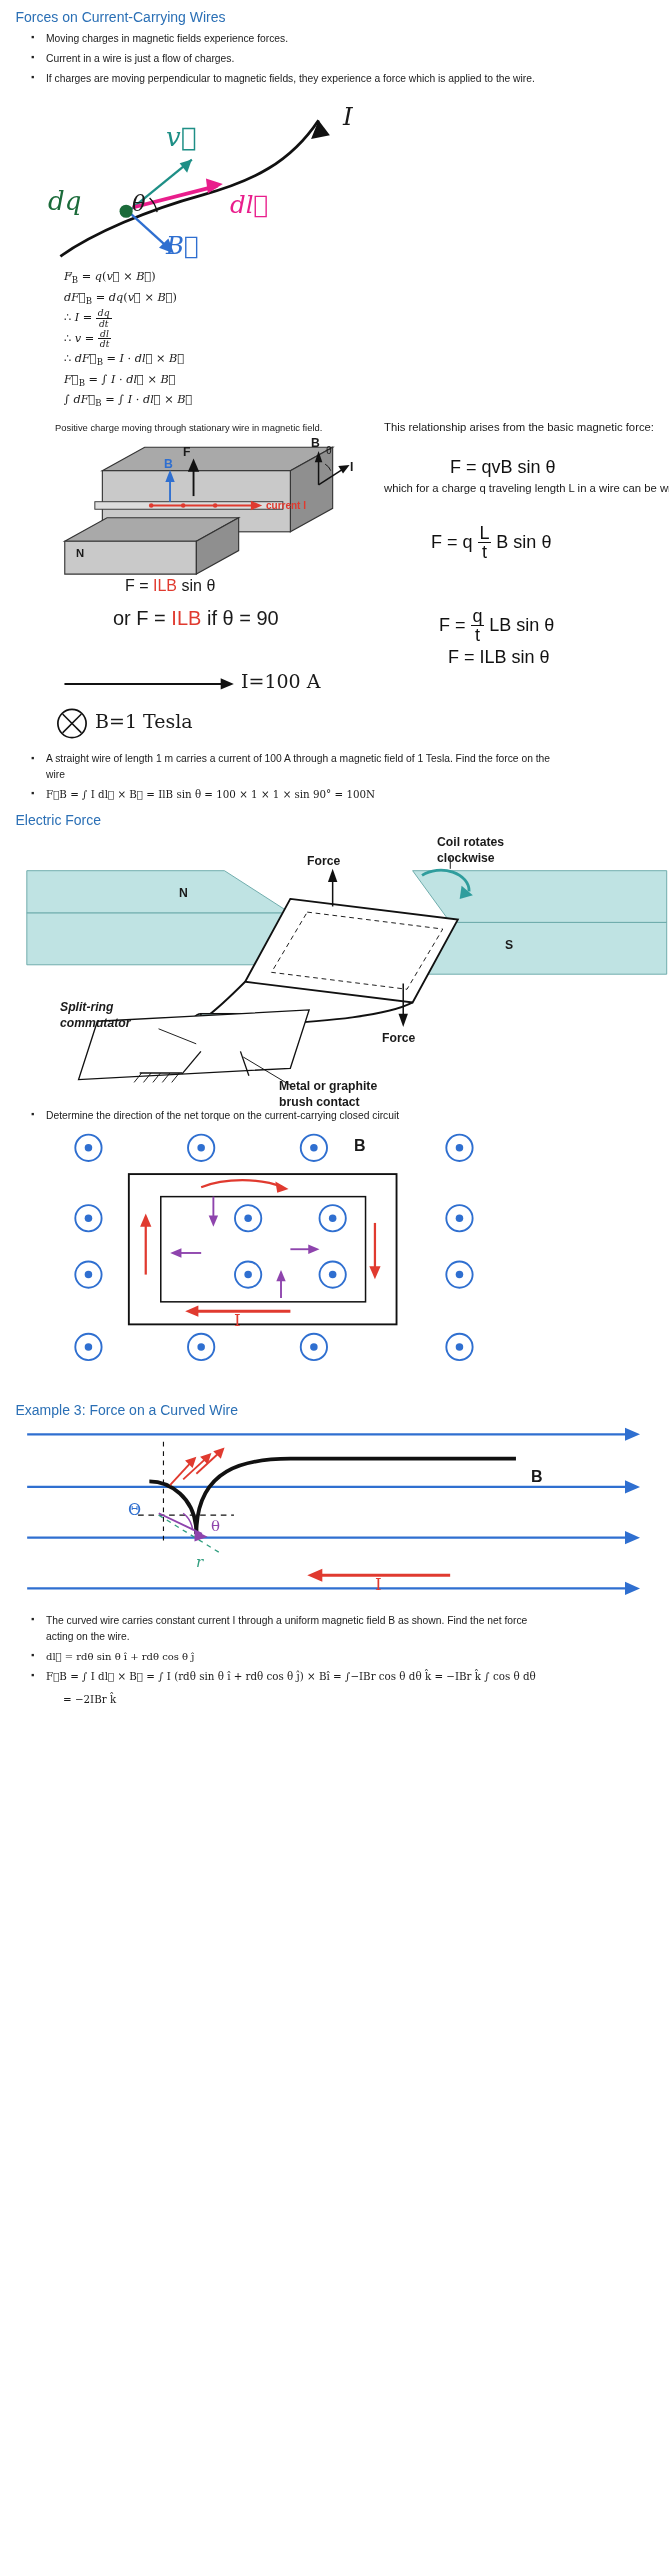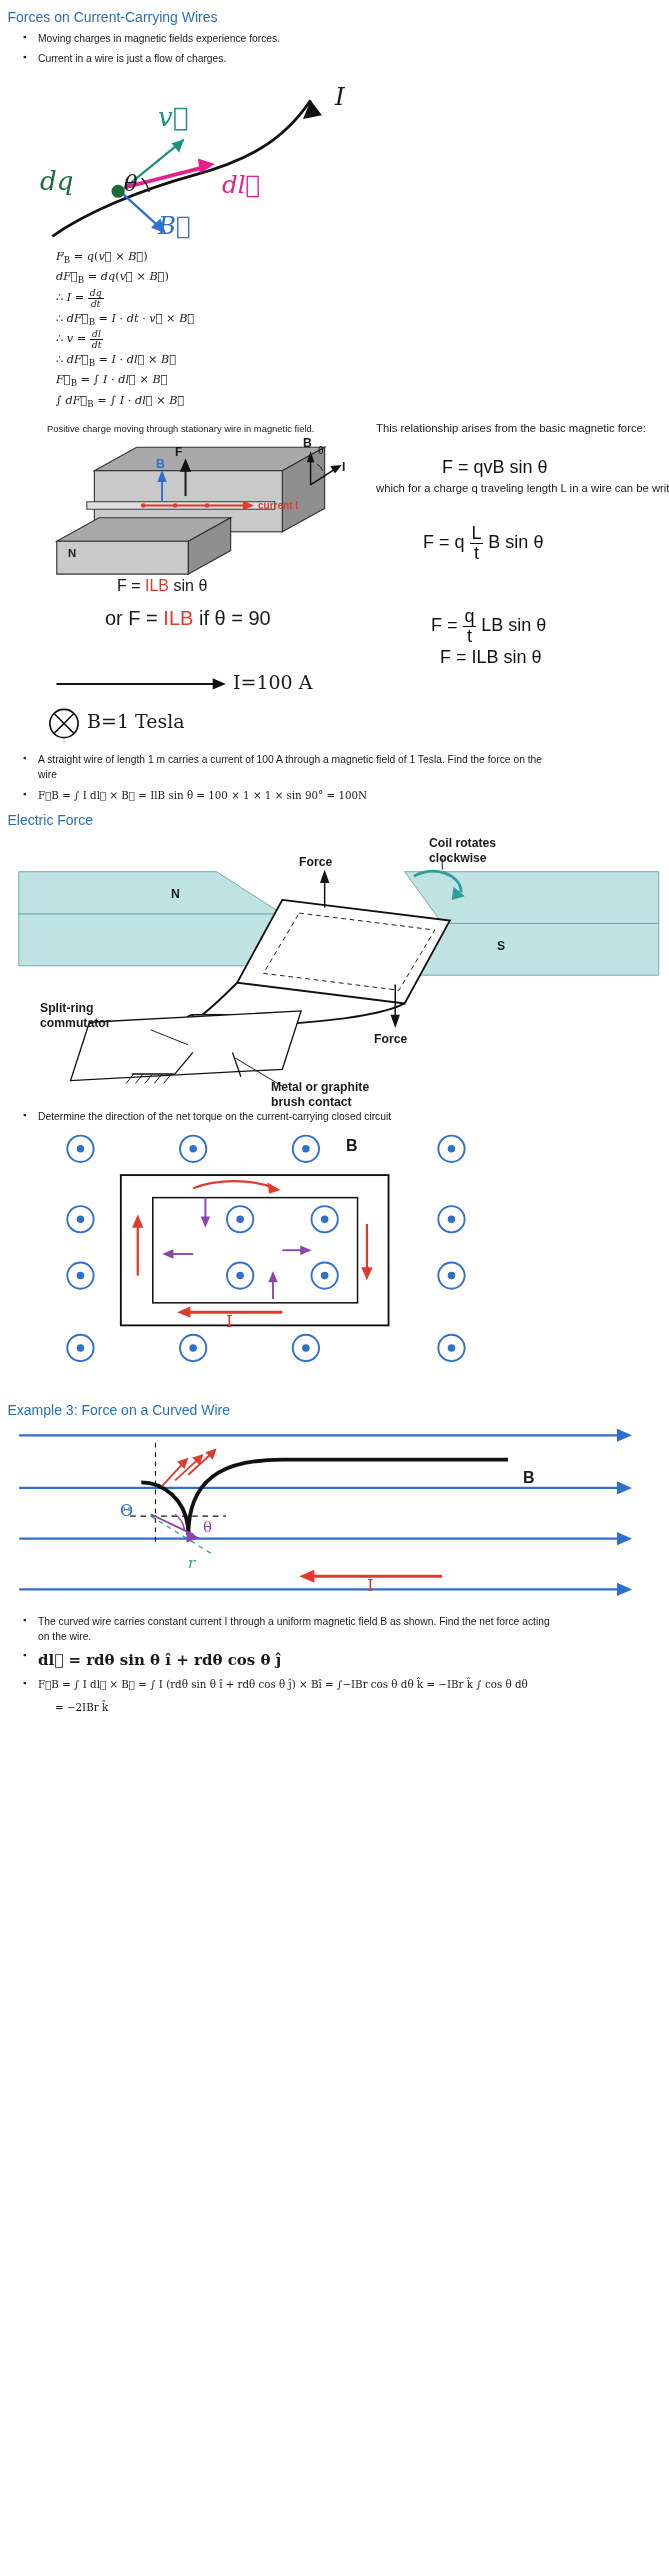--- a/index.html
+++ b/index.html
@@ -2,21 +2,21 @@
 <html style="font-size:15px"><head>
 <meta charset="utf-8">
 <style>
   html,body{margin:0;padding:0;background:#ffffff;}
   body{
     width:670px;
     font-family:"Liberation Sans", sans-serif;
     color:#1a1a1a;
     -webkit-font-smoothing:antialiased;
   }
-  .page{width:556px;position:relative;padding:0 0 28px 0;box-sizing:border-box;}
+  .page{width:556px;position:relative;padding:0 0 28px 8px;box-sizing:border-box;}
   h2.section{
     color:#2a6fb5;
     font-size:14px;
     font-weight:400;
     margin:9.4px 0 5.6px 7.5px;
   }
   ul.bullets{margin:1.9px 0 5.6px 0;padding-left:38px;}
   ul.bullets li{font-size:10.3px;line-height:1.5;margin-bottom:4.7px;list-style:none;position:relative;}
   ul.bullets li:before{content:"\25AA";position:absolute;left:-15px;top:-0.9px;font-size:9.4px;color:#222;}
   .mathblock{margin:5.6px 0 5.6px 56px;font-family:"DejaVu Serif", serif;font-size:11.3px;line-height:1.75;}
@@ -33,20 +33,21 @@
 </style>
 </head>
 <body>
 
 <div class="page">
 
   <h2 class="section">Forces on Current-Carrying Wires</h2>
   <ul class="bullets">
     <li>Moving charges in magnetic fields experience forces.</li>
     <li>Current in a wire is just a flow of charges.</li>
+    <li>If charges are moving perpendicular to magnetic fields, they experience a force which is applied to the wire.</li>
   </ul>
 
   <div class="fig" style="height:169px;">
     <svg width="670" height="169" viewBox="0 0 712 180">
 
       <path d="M55,175 C90,150 150,125 205,110 C260,95 300,75 330,30" fill="none" stroke="#111" stroke-width="3"></path>
       <path d="M330,30 L322,50 L342,46 Z" fill="#111"></path>
 
       <line x1="130" y1="125" x2="195" y2="72" stroke="#1e8f86" stroke-width="2.5"></line>
       <path d="M195,72 L182,76 L190,86 Z" fill="#1e8f86"></path>
@@ -66,21 +67,20 @@
     <span class="lbl serif" style="left:40px;top:94px;font-size:26px;color:#1b6b3a;font-style:italic;">dq</span>
     <span class="lbl serif" style="left:124px;top:98px;font-size:22.6px;font-style:italic;">θ</span>
     <span class="lbl serif" style="left:222px;top:98px;font-size:24.5px;color:#e91e8c;font-style:italic;">dl⃗</span>
     <span class="lbl serif" style="left:158px;top:139px;font-size:24.5px;color:#2f6fd0;font-style:italic;">B⃗</span>
   </div>
 
   <div class="mathblock">
     <div><span class="ital">F</span><span style="font-size:8.5px;">⃗</span><span style="font-size:8.5px;vertical-align:-2.8px;">B</span> = <span class="ital">q</span>(<span class="ital">v⃗</span> × <span class="ital">B⃗</span>)</div>
     <div><span class="ital">dF⃗</span><span style="font-size:8.5px;vertical-align:-2.8px;">B</span> = <span class="ital">dq</span>(<span class="ital">v⃗</span> × <span class="ital">B⃗</span>)</div>
     <div>∴&nbsp;<span class="ital">I</span> = <span class="frac"><span class="num ital">dq</span><span class="den ital">dt</span></span></div>
-    <div>∴ <span class="ital">dF⃗</span><span style="font-size:8.5px;vertical-align:-2.8px;">B</span> = <span class="ital">I</span> · <span class="ital">dt</span> · <span class="ital">v⃗</span> × <span class="ital">B⃗</span></div>
     <div>∴&nbsp;<span class="ital">v</span> = <span class="frac"><span class="num ital">dl</span><span class="den ital">dt</span></span></div>
     <div>∴ <span class="ital">dF⃗</span><span style="font-size:8.5px;vertical-align:-2.8px;">B</span> = <span class="ital">I</span> · <span class="ital">dl⃗</span> × <span class="ital">B⃗</span></div>
     <div><span class="ital">F⃗</span><span style="font-size:8.5px;vertical-align:-2.8px;">B</span> = ∫ <span class="ital">I</span> · <span class="ital">dl⃗</span> × <span class="ital">B⃗</span></div>
     <div>∫ <span class="ital">dF⃗</span><span style="font-size:8.5px;vertical-align:-2.8px;">B</span> = ∫ <span class="ital">I</span> · <span class="ital">dl⃗</span> × <span class="ital">B⃗</span></div>
   </div>
 
   <div class="fig" style="height:188px;margin-top:7.5px;">
     <svg width="670" height="188" viewBox="0 0 712 200">
 
       <polygon points="100,55 300,55 345,30 145,30" fill="#a9a9a9" stroke="#333" stroke-width="1.2"></polygon>
@@ -202,21 +202,21 @@
 
       <line x1="470" y1="38" x2="470" y2="26" stroke="#111" stroke-width="1"></line>
       <line x1="200" y1="224" x2="160" y2="208" stroke="#111" stroke-width="1"></line>
       <line x1="250" y1="238" x2="300" y2="268" stroke="#111" stroke-width="1"></line>
     </svg>
     <div class="lbl" style="left:429px;top:1.9px;font-size:12.2px;font-weight:bold;line-height:1.25;">Coil rotates<br>clockwise</div>
     <span class="lbl" style="left:299px;top:21px;font-size:12.2px;font-weight:bold;">Force</span>
     <span class="lbl" style="left:374px;top:198px;font-size:12.2px;font-weight:bold;">Force</span>
     <span class="lbl" style="left:171px;top:53px;font-size:12.2px;font-weight:bold;">N</span>
     <span class="lbl" style="left:497px;top:105px;font-size:12.2px;font-weight:bold;">S</span>
-    <div class="lbl" style="left:40px;top:167px;font-size:12.2px;font-weight:bold;line-height:1.25;">Split-ring<br>commutator</div>
+    <div class="lbl" style="left:52px;top:167px;font-size:12.2px;font-weight:bold;line-height:1.25;font-style:italic;">Split-ring<br>commutator</div>
     <div class="lbl" style="left:271px;top:246px;font-size:12.2px;font-weight:bold;line-height:1.25;">Metal or graphite<br>brush contact</div>
   </div>
 
   <ul class="bullets">
     <li>Determine the direction of the net torque on the current-carrying closed circuit</li>
   </ul>
 
   <div class="fig" style="height:263px;">
     <svg width="670" height="263" viewBox="0 0 712 280">
       <g fill="none" stroke="#2f6fd0" stroke-width="2">
@@ -327,21 +327,21 @@
     <span class="lbl" style="left:523px;top:45px;font-size:16px;font-weight:bold;">B</span>
     <span class="lbl serif" style="left:367px;top:151px;font-size:17px;color:#e03a2f;">I</span>
     <span class="lbl serif" style="left:120px;top:77px;font-size:16px;color:#2f6fd0;">Θ</span>
     <span class="lbl serif" style="left:203px;top:94px;font-size:15px;color:#8e44ad;">θ</span>
     <span class="lbl serif" style="left:188px;top:130px;font-size:15px;color:#2f9d7e;font-style:italic;">r</span>
   </div>
 
   <ul class="bullets">
     <li>The curved wire carries constant current I through a uniform magnetic field B as shown. Find the net force acting on the wire.</li>
     <li>
-      <span class="serif" style="font-size:15px;font-weight:bold;">dl⃗ = rdθ sin θ î + rdθ cos θ ĵ</span>
+      <span class="serif" style="font-size:10px;">dl⃗ = rdθ sin θ î + rdθ cos θ ĵ</span>
     </li>
     <li>
       <span class="serif" style="font-size:10.3px;">F⃗B = ∫ I dl⃗ × B⃗ = ∫ I (rdθ sin θ î + rdθ cos θ ĵ) × Bî =</span><span class="serif" style="font-size:10.3px;">&nbsp;∫</span><span class="serif" style="font-size:7.5px;"></span><span class="serif" style="font-size:10.3px;">−IBr cos θ dθ k̂ = −IBr k̂</span><span class="serif" style="font-size:10.3px;">&nbsp;∫&nbsp;</span><span class="serif" style="font-size:10.3px;">cos θ dθ</span>
     </li>
   </ul>
   <div class="mathblock" style="margin-left:55px;font-size:10.3px;">= −2IBr k̂</div>
 
 </div>
 
 

